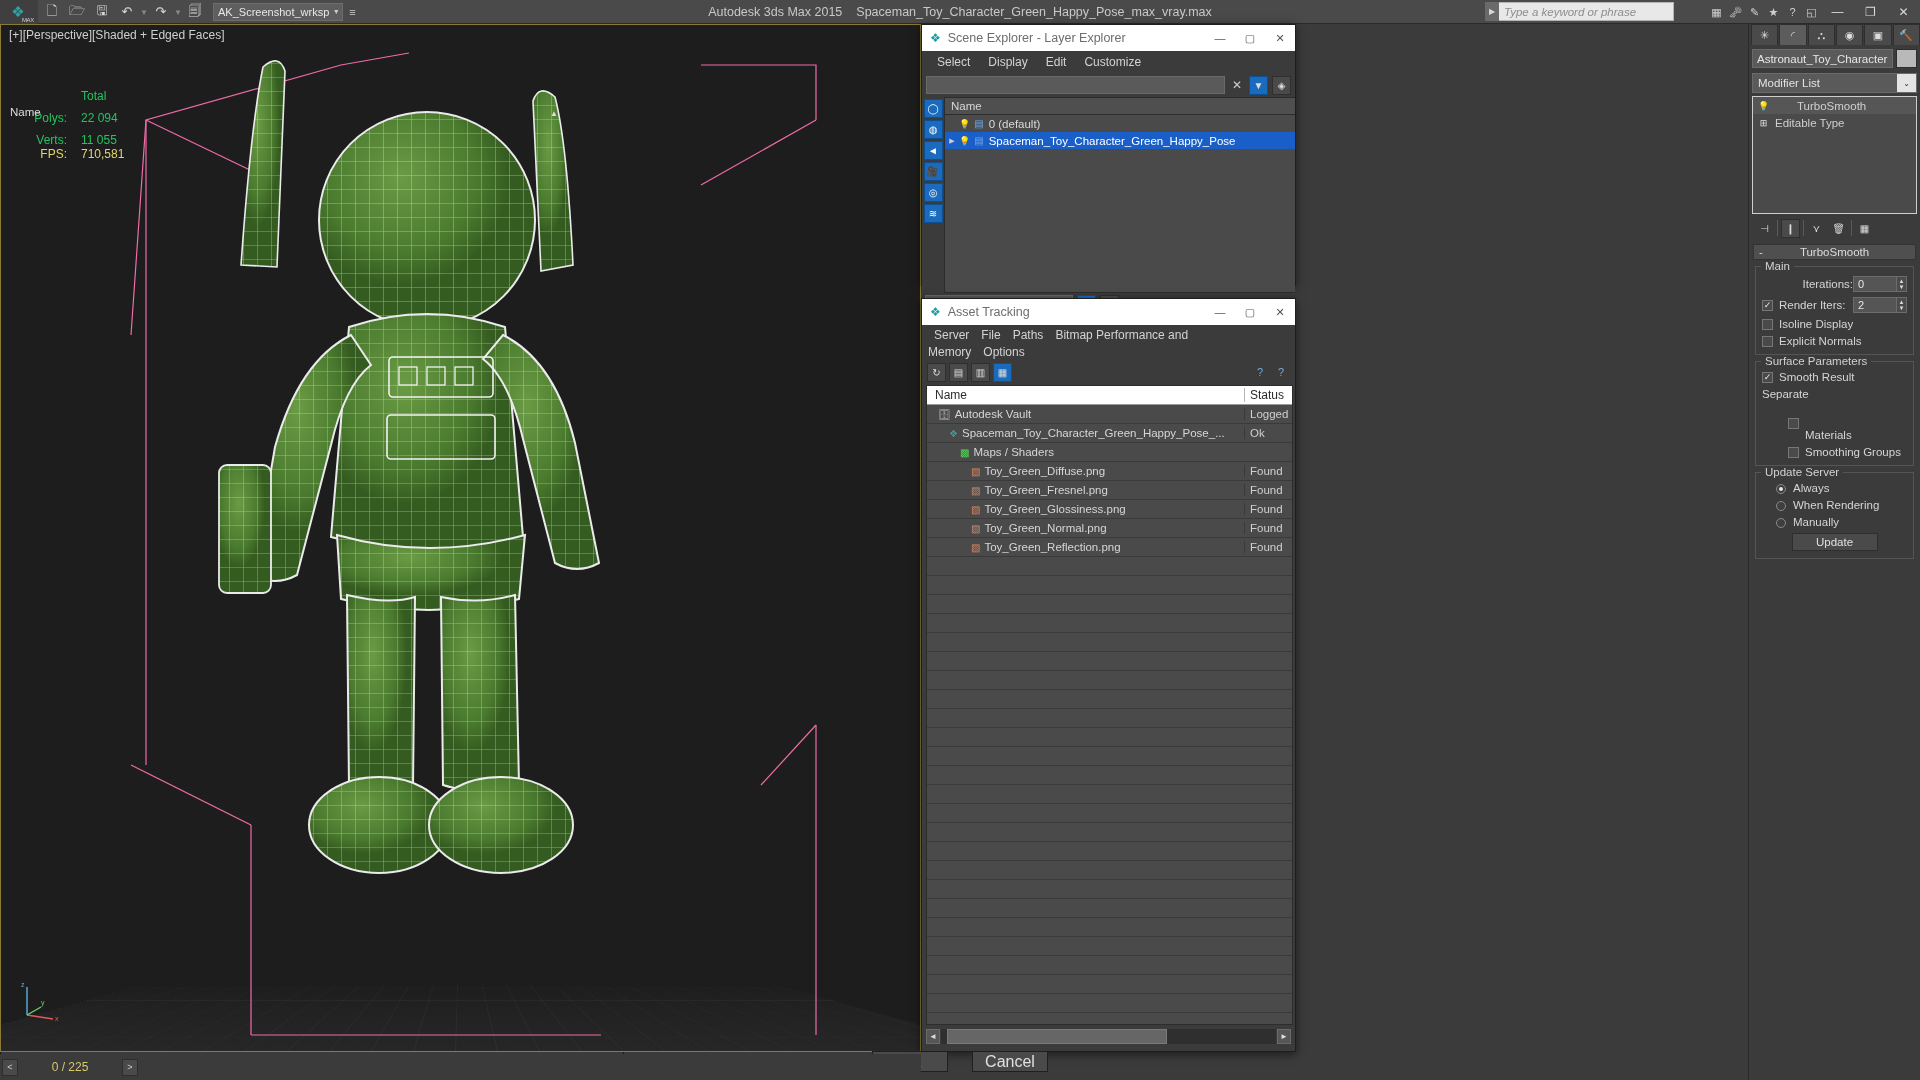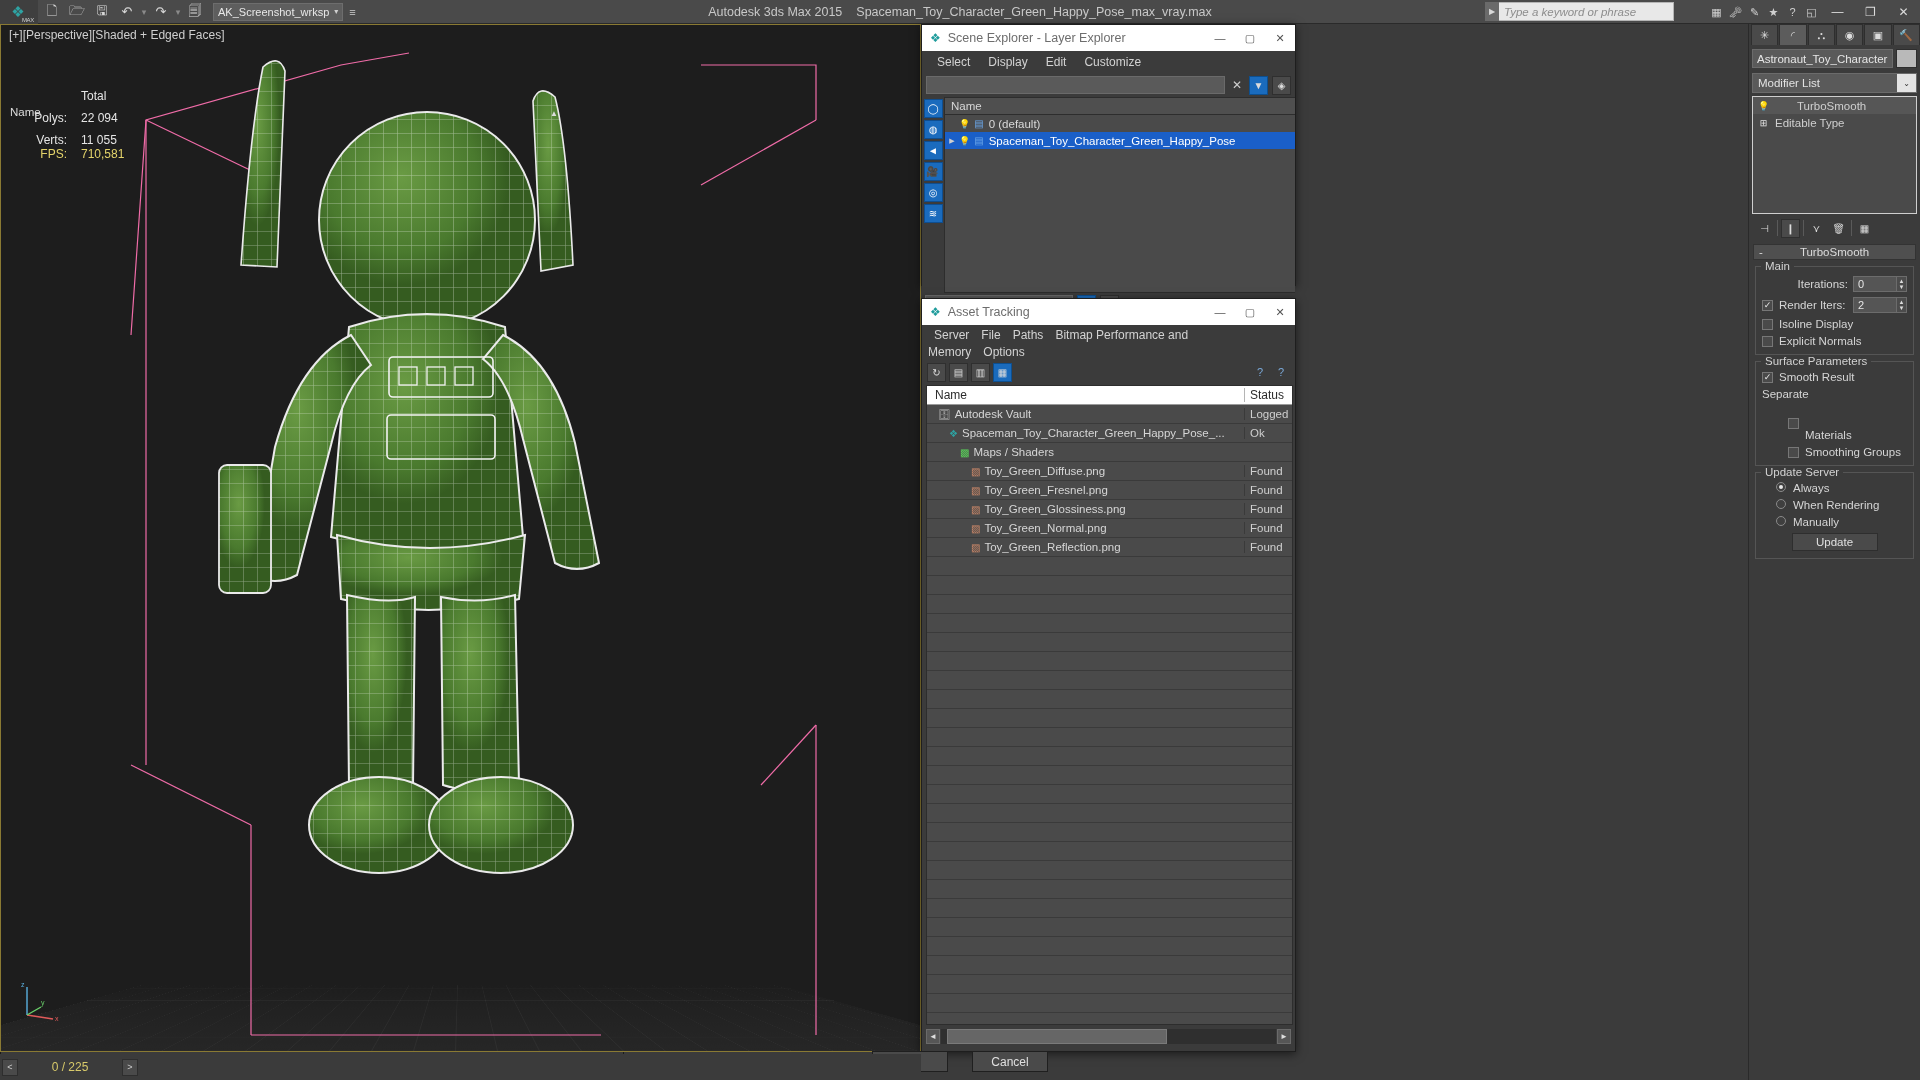--- a/index.html
+++ b/index.html
@@ -63,21 +63,21 @@
   .wbtn{ width:33px; height:24px; display:flex;align-items:center;justify-content:center;
          color:#ddd; font-size:12px;}
 
   
   .viewport{
     position:absolute; left:0; top:24px; width:921px; height:1028px;
     background:#1d1d1d; overflow:hidden;
     border:1px solid #8a7a33;
   }
   .vp-label{ position:absolute; left:8px; top:3px; color:#cfcfcf; font-size:12px;}
-  .vp-stats{ position:absolute; left:14px; top:60px; font-size:12px; color:#e5e5e5; line-height:1.85;}
+  .vp-stats{ position:absolute; left:14px; top:60px; font-size:12px; color:#22c55e; line-height:1.85;}
   .vp-stats .lbl{ display:inline-block; width:52px; text-align:right;}
   .vp-stats .val{ display:inline-block; margin-left:14px;}
   .vp-fps{ position:absolute; left:14px; top:122px; font-size:12px; color:#e3d36a;}
   .vp-fps .lbl{ display:inline-block; width:52px; text-align:right;}
   .vp-fps .val{ display:inline-block; margin-left:14px;}
   .axis{ position:absolute; left:18px; bottom:28px; width:44px; height:44px;}
   .ground{
     position:absolute; left:-10%; bottom:0; width:120%; height:260px;
     background:
       repeating-linear-gradient(90deg, rgba(255,255,255,.045) 0 1px, transparent 1px 42px),
@@ -191,21 +191,21 @@
   .sfs-hdr .n .caret{ position:absolute; right:5px; top:3px; font-size:8px;}
   .sfs-hdr .f{ width:56px; padding-left:6px; border-left:1px solid #2d2d2d;}
   .sfs-row{ height:17px; display:flex; align-items:center; font-size:11.5px; color:#d8d8d8;
      border-bottom:1px solid #3f3f3f;}
   .sfs-row.hl{ background:#565656; color:#e9e9e9; font-weight:bold;}
   .sfs-row .n{ flex:1; display:flex; align-items:center; gap:4px; padding-left:4px;}
   .sfs-row .f{ width:56px; text-align:right; padding-right:6px; color:#c4c4c4; font-weight:normal;}
   .sfs-buttons{ position:absolute; bottom:8px; left:0; width:100%;
      display:flex; justify-content:center; gap:24px;}
   .sfs-btn{ width:76px; height:21px; background:#4a4a4a; border:1px solid #1f1f1f;
-     display:flex; align-items:center; justify-content:center; color:#e0e0e0; font-size:12px;}
+     display:flex; align-items:center; justify-content:center; color:#e0e0e0; font-size:16px;}
 
   
   #command-panel{ position:absolute; left:1748px; top:24px; width:172px; height:1056px;
      background:#3b3b3b; border-left:1px solid #2a2a2a;}
   .cp-tabs{ height:22px; display:flex; gap:1px; padding-left:2px;}
   .cp-tab{ width:28px; height:21px; background:#4a4a4a; border:1px solid #2e2e2e;
      display:flex; align-items:center; justify-content:center; font-size:11px; color:#ddd;
      border-bottom:none;}
   .cp-tab.active{ background:#5c5c5c;}
   .cp-name{ display:flex; gap:3px; padding:3px 3px;}
@@ -228,29 +228,29 @@
   .cp-tico.box{ border:1px solid #2f2f2f; background:#4a4a4a;}
   .cp-vsep{ width:1px; height:16px; background:#5a5a5a;}
   .roll-hdr{ height:16px; background:#4f4f4f; border:1px solid #333; margin:5px 4px 0 4px;
      display:flex; align-items:center; justify-content:center; font-size:11.5px; color:#dcdcdc;
      position:relative;}
   .roll-hdr .mn{ position:absolute; left:5px;}
   .group{ margin:6px 6px 0 6px; border:1px solid #555; padding:9px 6px 7px 6px; position:relative;}
   .group > .gt{ position:absolute; top:-7px; left:5px; background:#3b3b3b; padding:0 4px;
      font-size:11.5px; color:#d2d2d2;}
   .prow{ display:flex; align-items:center; margin-bottom:5px; font-size:11.5px; color:#d5d5d5;}
-  .prow .lab{ flex:1; text-align:right; padding-right:5px;}
+  .prow .lab{ flex:1; text-align:right; }
   .spin{ width:44px; height:16px; background:#555; border:1px solid #6c6c6c; display:flex;
      align-items:center; padding-left:4px; font-size:11px; color:#e5e5e5;}
   .spinbtn{ width:10px; height:16px; background:#4c4c4c; border:1px solid #6c6c6c;
      border-left:none; display:flex; flex-direction:column; align-items:center;
      justify-content:center; font-size:6px; color:#ddd; line-height:6px;}
   .cbx{ width:11px; height:11px; border:1px solid #777; background:#4a4a4a; margin-right:6px;
      display:inline-flex; align-items:center; justify-content:center; font-size:9px; color:#e8e8e8;}
-  .rrow{ display:flex; align-items:flex-start; font-size:11.5px; color:#d5d5d5; margin-bottom:5px;
+  .rrow{ display:flex; align-items:flex-end; font-size:11.5px; color:#d5d5d5; margin-bottom:5px;
      padding-left:14px;}
   .rad{ width:10px; height:10px; border-radius:50%; border:1px solid #8a8a8a; background:#3f3f3f;
      margin-right:7px; display:inline-flex; align-items:center; justify-content:center;}
   .rad .dot{ width:4px; height:4px; border-radius:50%; background:#e8e8e8;}
   .updbtn{ width:86px; height:18px; margin:4px auto 0 auto; background:#4a4a4a;
      border:1px solid #2e2e2e; display:flex; align-items:center; justify-content:center;
      font-size:11.5px; color:#e0e0e0;}
 
   
   .bottombar{ position:absolute; left:0; top:1054px; width:921px; height:26px;

